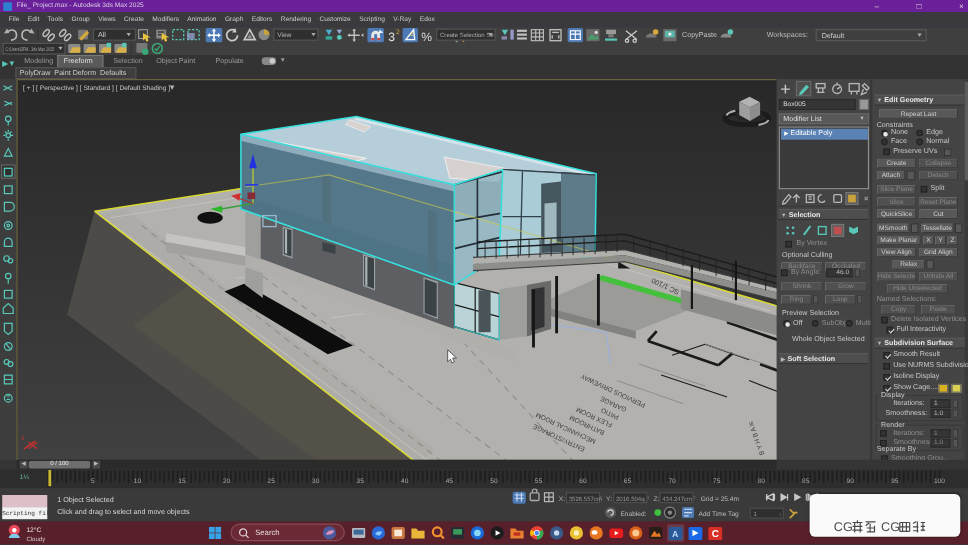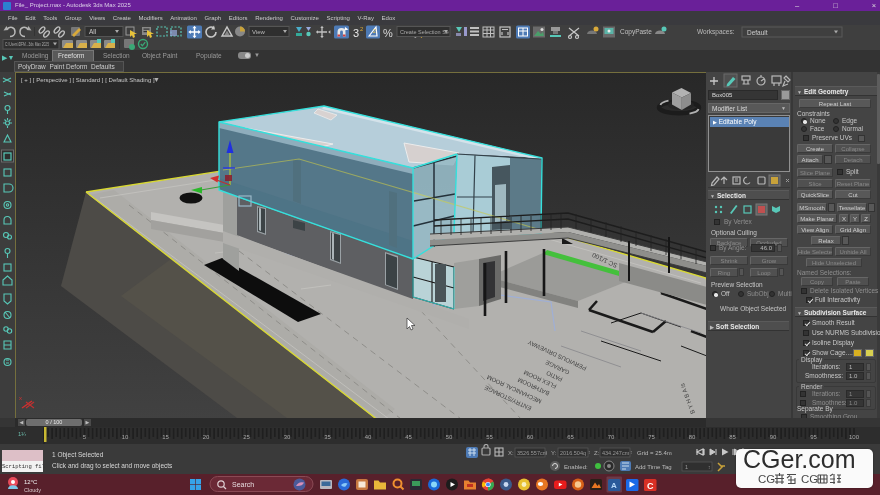--- a/index.html
+++ b/index.html
@@ -1078,21 +1078,20 @@
           <path d="M3.5 9.5 v-6 l5.5 3 z" fill="#fff"></path>
         </g>
 <g transform="translate(644,4)">
           <rect y="1" width="12.5" height="12" rx="1.5" fill="#d93025"></rect>
           <text x="3" y="10.5" font-size="9" fill="#fff" font-family="Liberation Sans" font-weight="bold">C</text>
         </g>
 </svg>
 </div>
 
 <div class="abs" id="cger" style="left:736px;top:449px;width:137px;height:39px;background:#fafafa;border-radius:5px;z-index:50;box-shadow:0 0 2px rgba(0,0,0,0.4);">
-<div class="tx" style="left:7px;top:0px;font-size:25px;line-height:21px;color:#2d2d2d;font-family:'Liberation Sans',sans-serif;">CGer.com</div>
 <svg width="100" height="14" style="position:absolute;left:22px;top:23px;">
 <text x="0" y="11" font-size="11.5" fill="#4a4a4a" font-family="Liberation Sans">CG</text>
 <g stroke="#4a4a4a" stroke-width="1.1" fill="none">
 <path d="M17 3 h9 M17 6.5 h9 M17 10 h9 M19 3 v9 M24 3 v9 M21.5 1 v3"></path>
 <path d="M29 2.5 h9 M29 6 l3 -2.5 M33 4 v8 M30 8 h7 M30 11.5 h7 M37 6 v6"></path>
 <path d="M60 3 h9 M60 3 v8 M69 3 v8 M62.5 3 v8 M66 3 v8 M60 7 h9 M60 11 h9"></path>
 <path d="M72 4 l3 -2 M76 2 v10 M72 7 h5 M72 10.5 h5 M79 3 h4 M79 6.5 h4 M79 10 h4 M81 3 v8"></path>
 </g>
 <text x="43" y="11" font-size="11.5" fill="#4a4a4a" font-family="Liberation Sans">CG</text>
 </svg>

